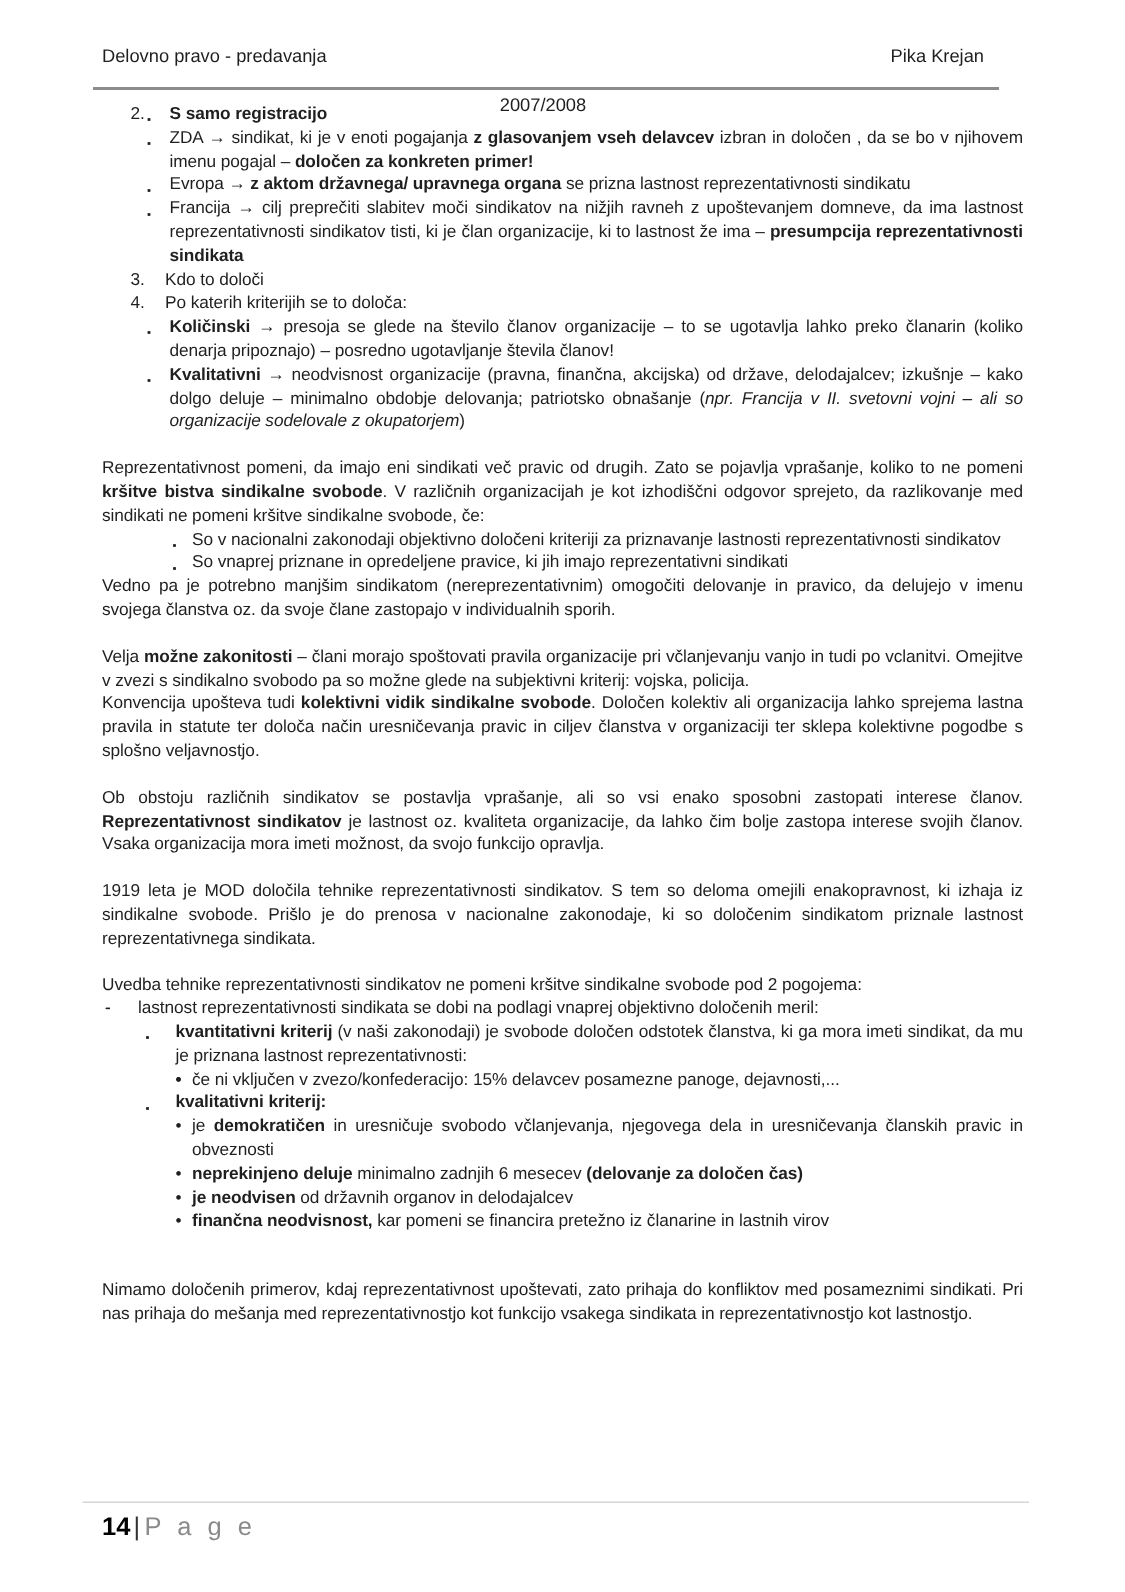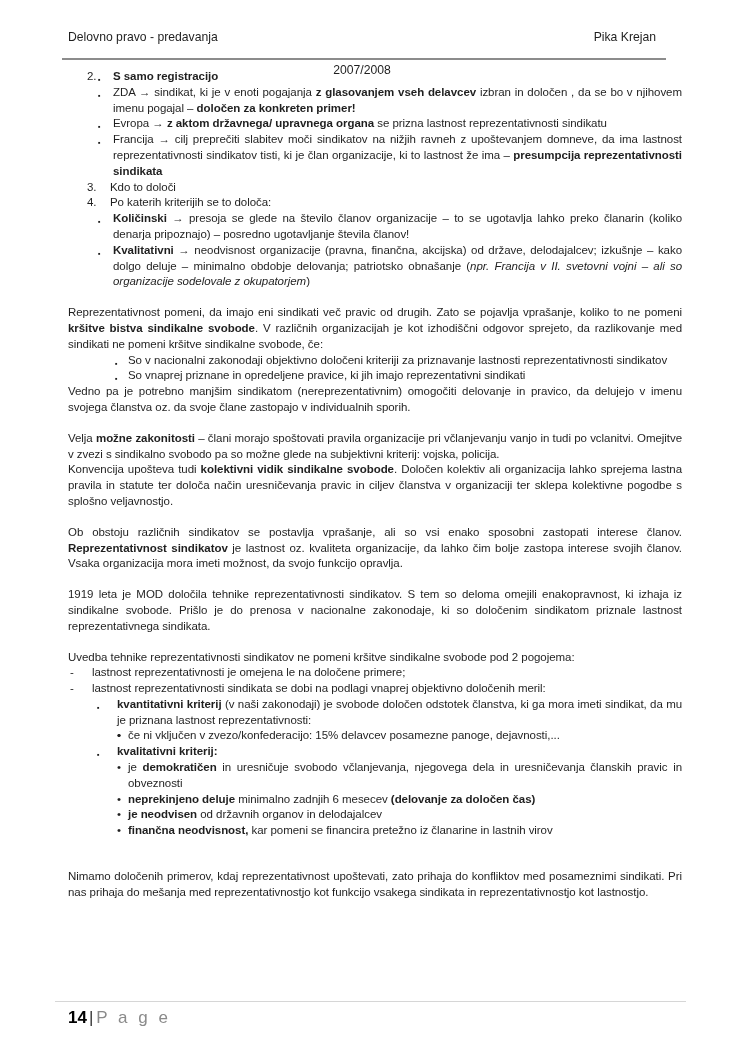--- a/index.html
+++ b/index.html
@@ -84,21 +84,21 @@
       <div class="blk para"><span class="txt"><span>Vedno pa je potrebno manjšim sindikatom (nereprezentativnim) omogočiti delovanje in pravico, da delujejo v imenu svojega članstva oz. da svoje člane zastopajo v individualnih sporih.</span></span></div>
       <div class="blk gap"></div>
       <div class="blk para"><span class="txt"><span>Velja </span><span class="b">možne zakonitosti</span><span> – člani morajo spoštovati pravila organizacije pri včlanjevanju vanjo in tudi po vclanitvi. Omejitve v zvezi s sindikalno svobodo pa so možne glede na subjektivni kriterij: vojska, policija.</span></span></div>
       <div class="blk para"><span class="txt"><span>Konvencija upošteva tudi </span><span class="b">kolektivni vidik sindikalne svobode</span><span>. Določen kolektiv ali organizacija lahko sprejema lastna pravila in statute ter določa način uresničevanja pravic in ciljev članstva v organizaciji ter sklepa kolektivne pogodbe s splošno veljavnostjo.</span></span></div>
       <div class="blk gap"></div>
       <div class="blk para"><span class="txt"><span>Ob obstoju različnih sindikatov se postavlja vprašanje, ali so vsi enako sposobni zastopati interese članov. </span><span class="b">Reprezentativnost sindikatov</span><span> je lastnost oz. kvaliteta organizacije, da lahko čim bolje zastopa interese svojih članov. Vsaka organizacija mora imeti možnost, da svojo funkcijo opravlja.</span></span></div>
       <div class="blk gap"></div>
       <div class="blk para"><span class="txt"><span>1919 leta je MOD določila tehnike reprezentativnosti sindikatov. S tem so deloma omejili enakopravnost, ki izhaja iz sindikalne svobode. Prišlo je do prenosa v nacionalne zakonodaje, ki so določenim sindikatom priznale lastnost reprezentativnega sindikata.</span></span></div>
       <div class="blk gap"></div>
       <div class="blk para"><span class="txt"><span>Uvedba tehnike reprezentativnosti sindikatov ne pomeni kršitve sindikalne svobode pod 2 pogojema:</span></span></div>
-      <div class="blk dash"><span class="marker">-</span><span class="txt"><span>lastnost reprezentativnosti je omejena le na določene primere;</span></span></div>
+      <div class="blk dash"><span class="marker">-</span></div>
       <div class="blk dash"><span class="marker">-</span><span class="txt"><span>lastnost reprezentativnosti sindikata se dobi na podlagi vnaprej objektivno določenih meril:</span></span></div>
       <div class="blk sq2"><span class="marker">▪</span><span class="txt"><span class="b">kvantitativni kriterij</span><span> (v naši zakonodaji) je svobode določen odstotek članstva, ki ga mora imeti sindikat, da mu je priznana lastnost reprezentativnosti:</span></span></div>
       <div class="blk dot"><span class="marker">•</span></div>
       <div class="blk dot"><span class="marker">•</span><span class="txt"><span>če ni vključen v zvezo/konfederacijo: 15% delavcev posamezne panoge, dejavnosti,...</span></span></div>
       <div class="blk sq2"><span class="marker">▪</span><span class="txt"><span class="b">kvalitativni kriterij:</span></span></div>
       <div class="blk dot"><span class="marker">•</span><span class="txt"><span>je </span><span class="b">demokratičen</span><span> in uresničuje svobodo včlanjevanja, njegovega dela in uresničevanja članskih pravic in obveznosti</span></span></div>
       <div class="blk dot"><span class="marker">•</span><span class="txt"><span class="b">neprekinjeno deluje</span><span> minimalno zadnjih 6 mesecev </span><span class="b">(delovanje za določen čas)</span></span></div>
       <div class="blk dot"><span class="marker">•</span><span class="txt"><span class="b">je neodvisen</span><span> od državnih organov in delodajalcev</span></span></div>
       <div class="blk dot"><span class="marker">•</span><span class="txt"><span class="b">finančna neodvisnost,</span><span> kar pomeni se financira pretežno iz članarine in lastnih virov</span></span></div>
       <div class="blk gap"></div>

